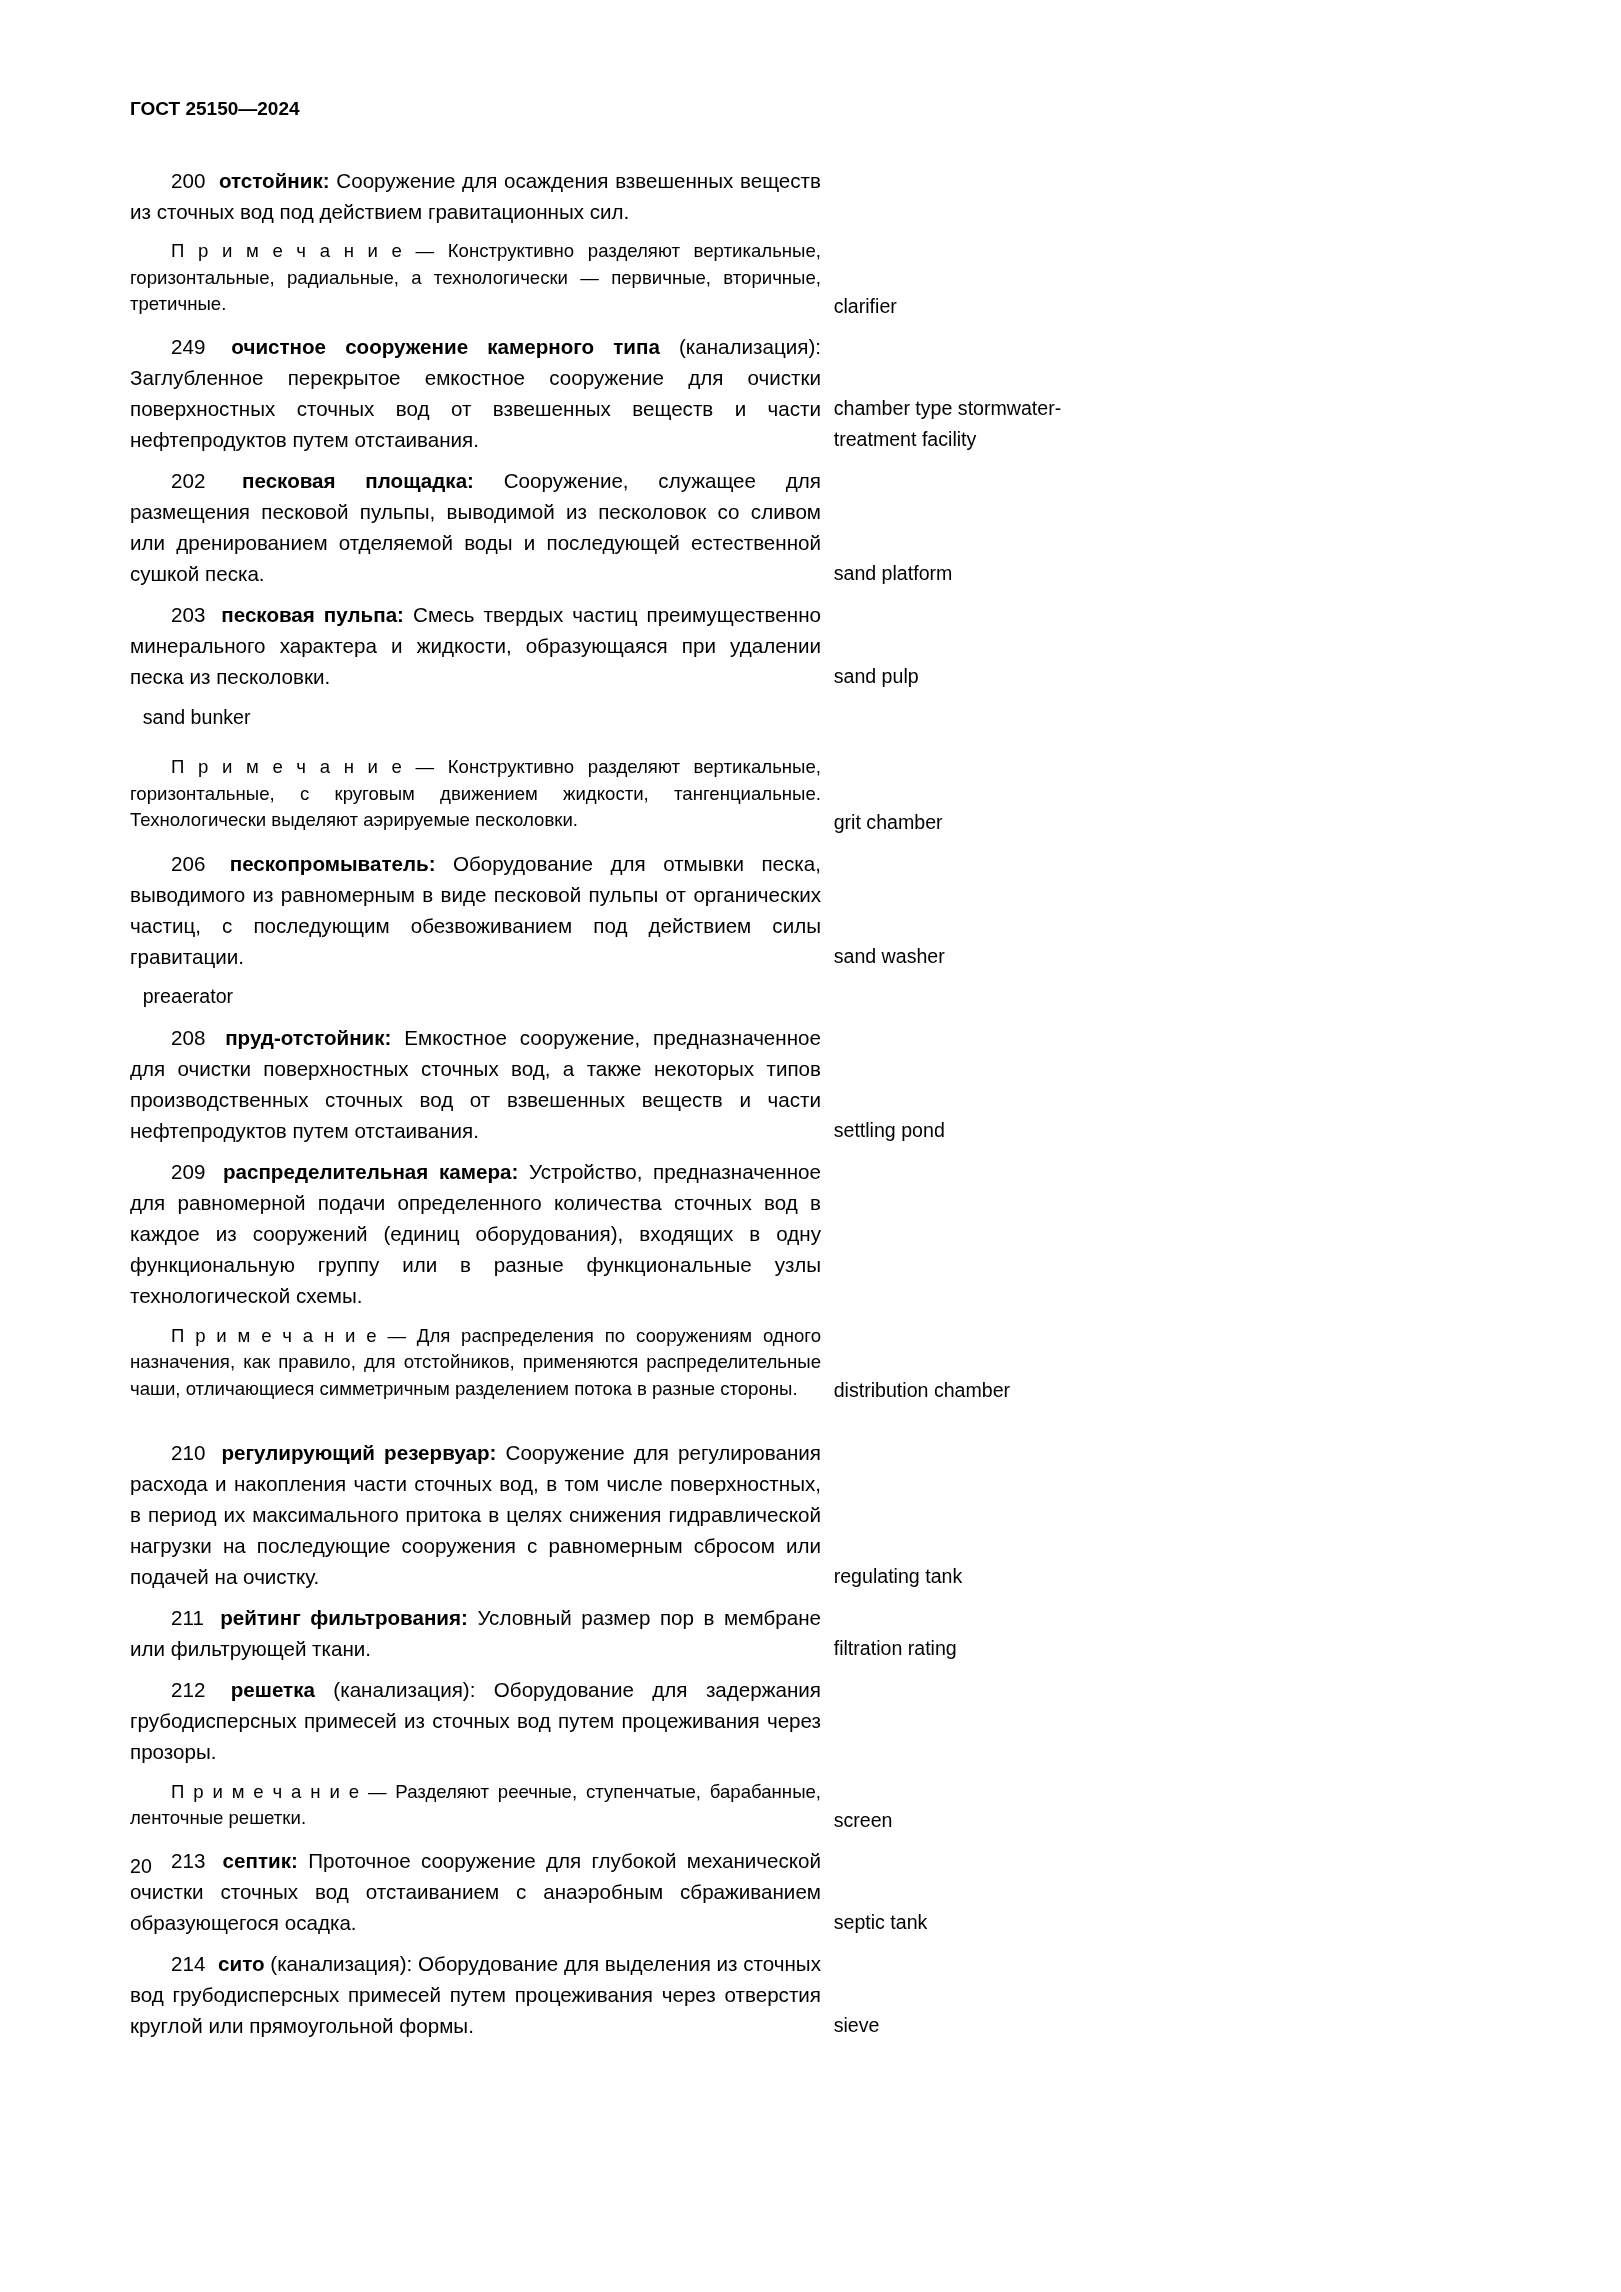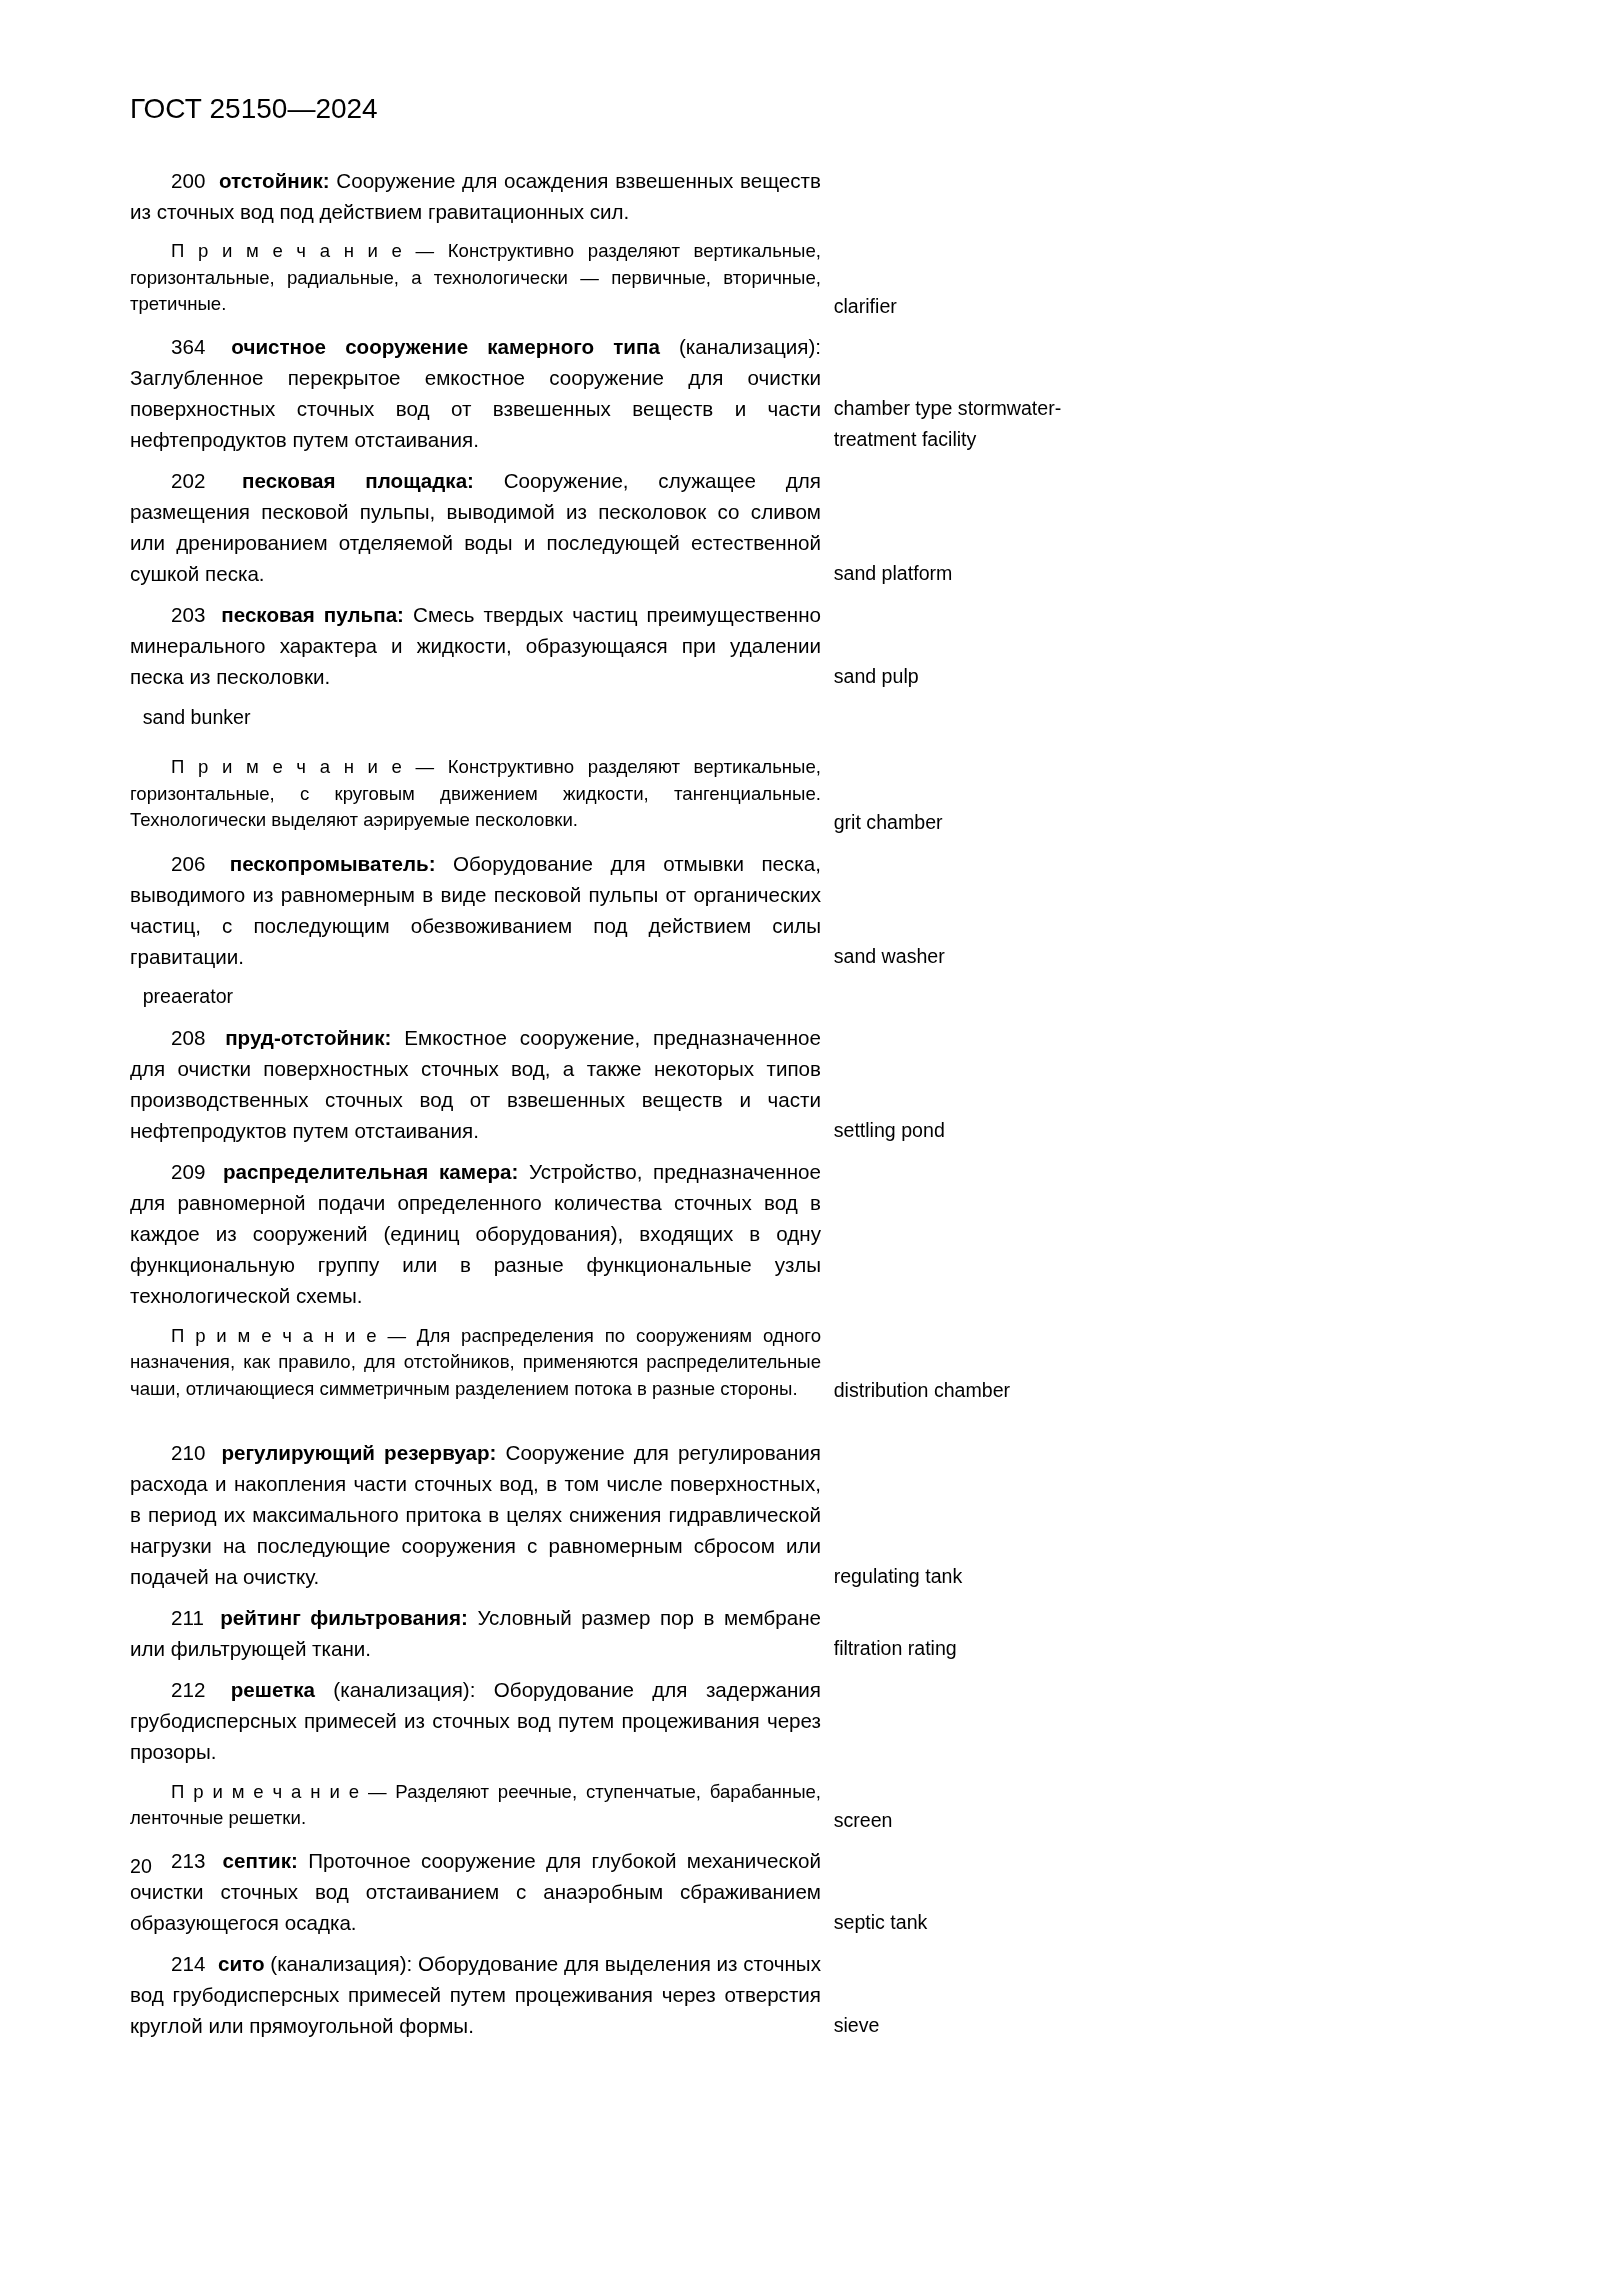--- a/index.html
+++ b/index.html
@@ -8,22 +8,22 @@
     width: 1621px;
     height: 2293px;
     background: #ffffff;
     color: #000000;
     font-family: "Liberation Sans", sans-serif;
     position: relative;
     padding: 96px 0 0 130px;
     overflow: hidden;
   }
   .doc-header {
-    font-weight: normal;
-    font-size: 28px;
+    font-weight: bold;
+    font-size: 19px;
     line-height: 25.5px;
     margin-bottom: 43px;
   }
   .entries { width: 990px; }
   .entry { display: flex; align-items: flex-end; }
   .entry + .entry { margin-top: 9.8px; }
   
   .entries .entry:nth-child(11) { margin-top: 31px; }
   .entry-main { width: 691px; flex: none; }
   .entry-text {
@@ -67,21 +67,21 @@
   <div class="entries">
       <div class="entry">
     <div class="entry-main">
       <p class="entry-text"><span class="num">200</span> <b class="term">отстойник:</b>  <span class="def">Сооружение для осаждения взвешенных веществ из сточных вод под действием гравитационных сил.</span></p>
     <p class="note">П р и м е ч а н и е — Конструктивно разделяют вертикальные, горизонтальные, радиальные, а технологически — первичные, вторичные, третичные.</p>
         </div>
     <div class="entry-english">clarifier</div>
   </div>
       <div class="entry">
     <div class="entry-main">
-      <p class="entry-text"><span class="num">364</span> <b class="term">очистное сооружение камерного типа</b> <span class="suffix">(канализация): </span> <span class="def">Заглубленное перекрытое емкостное сооружение для очистки поверхностных сточных вод от взвешенных веществ и части нефтепродуктов путем отстаивания.</span></p>
+      <p class="entry-text"><span class="num">249</span> <b class="term">очистное сооружение камерного типа</b> <span class="suffix">(канализация): </span> <span class="def">Заглубленное перекрытое емкостное сооружение для очистки поверхностных сточных вод от взвешенных веществ и части нефтепродуктов путем отстаивания.</span></p>
     </div>
     <div class="entry-english">chamber type stormwater-treatment facility</div>
   </div>
       <div class="entry">
     <div class="entry-main">
       <p class="entry-text"><span class="num">202</span> <b class="term">песковая площадка:</b>  <span class="def">Сооружение, служащее для размещения песковой пульпы, выводимой из песколовок со сливом или дренированием отделяемой воды и последующей естественной сушкой песка.</span></p>
     </div>
     <div class="entry-english">sand platform</div>
   </div>
       <div class="entry">

